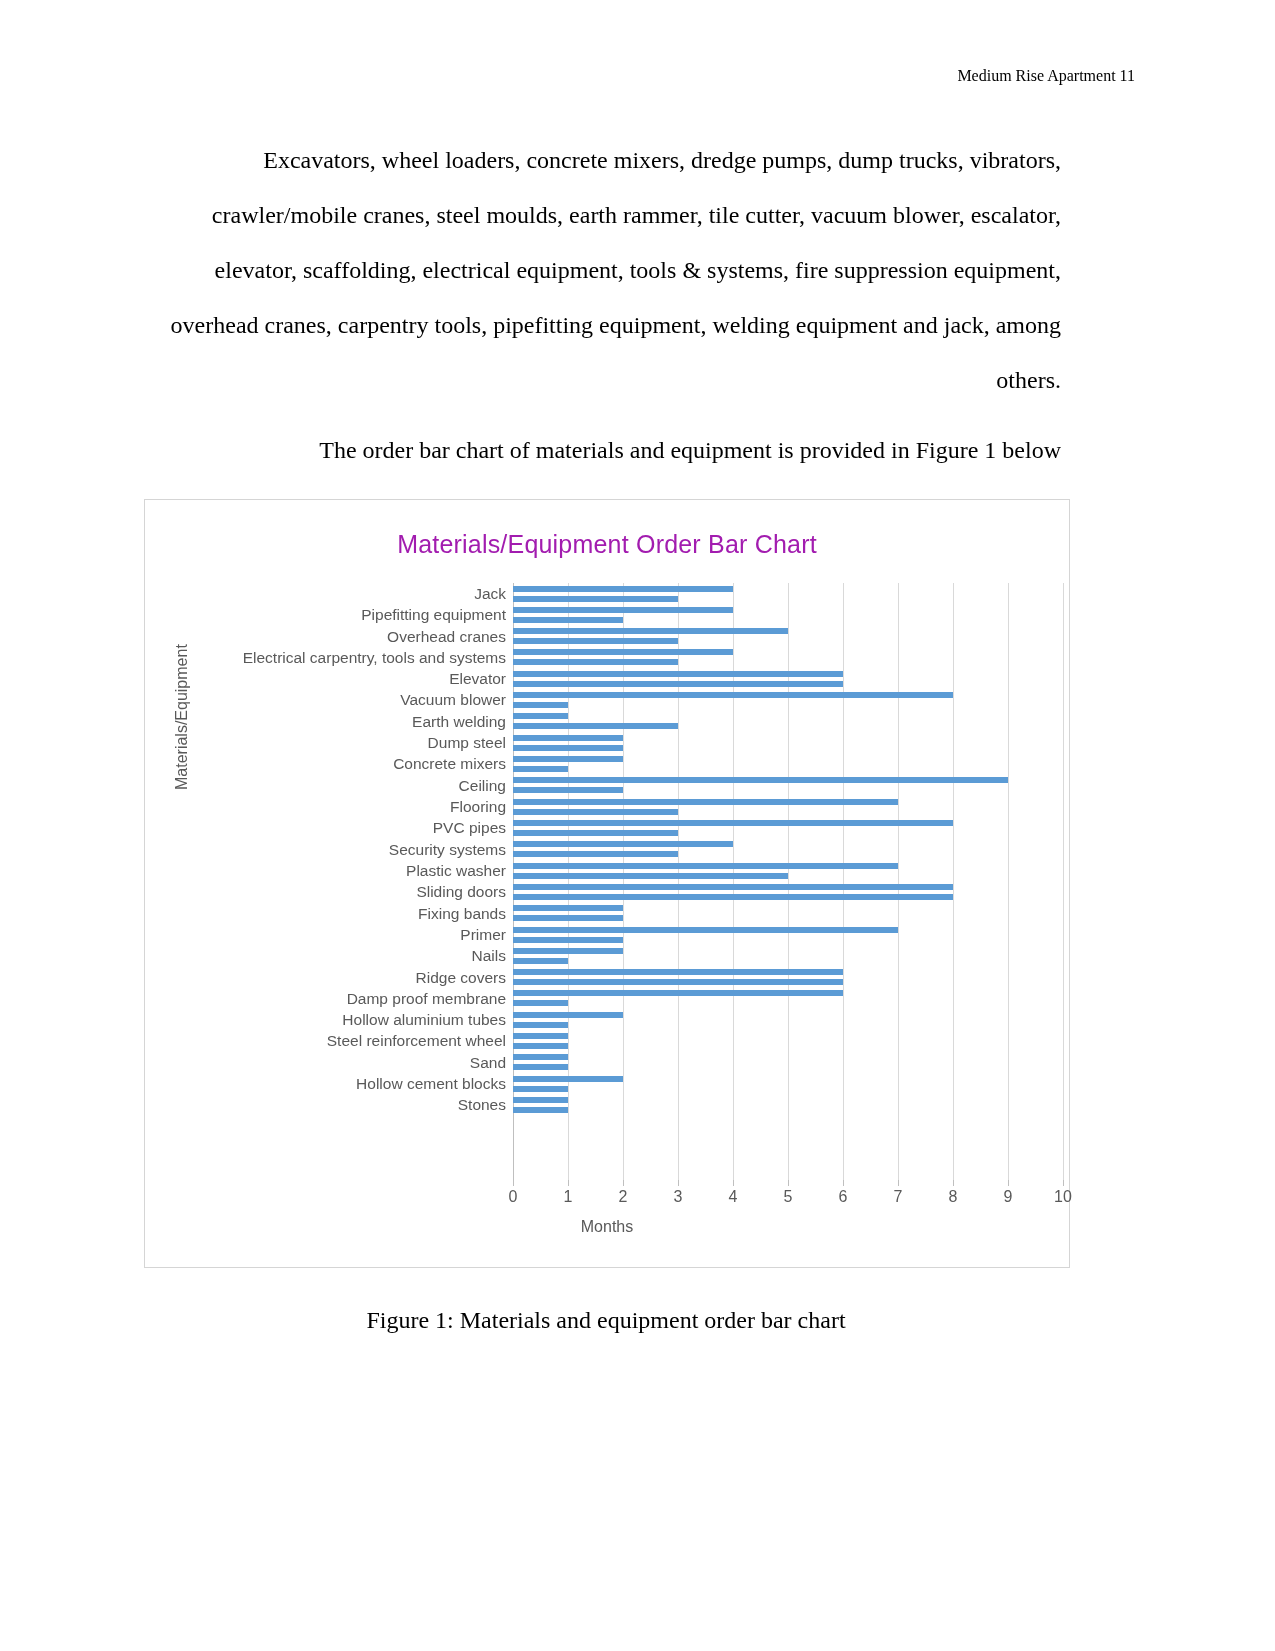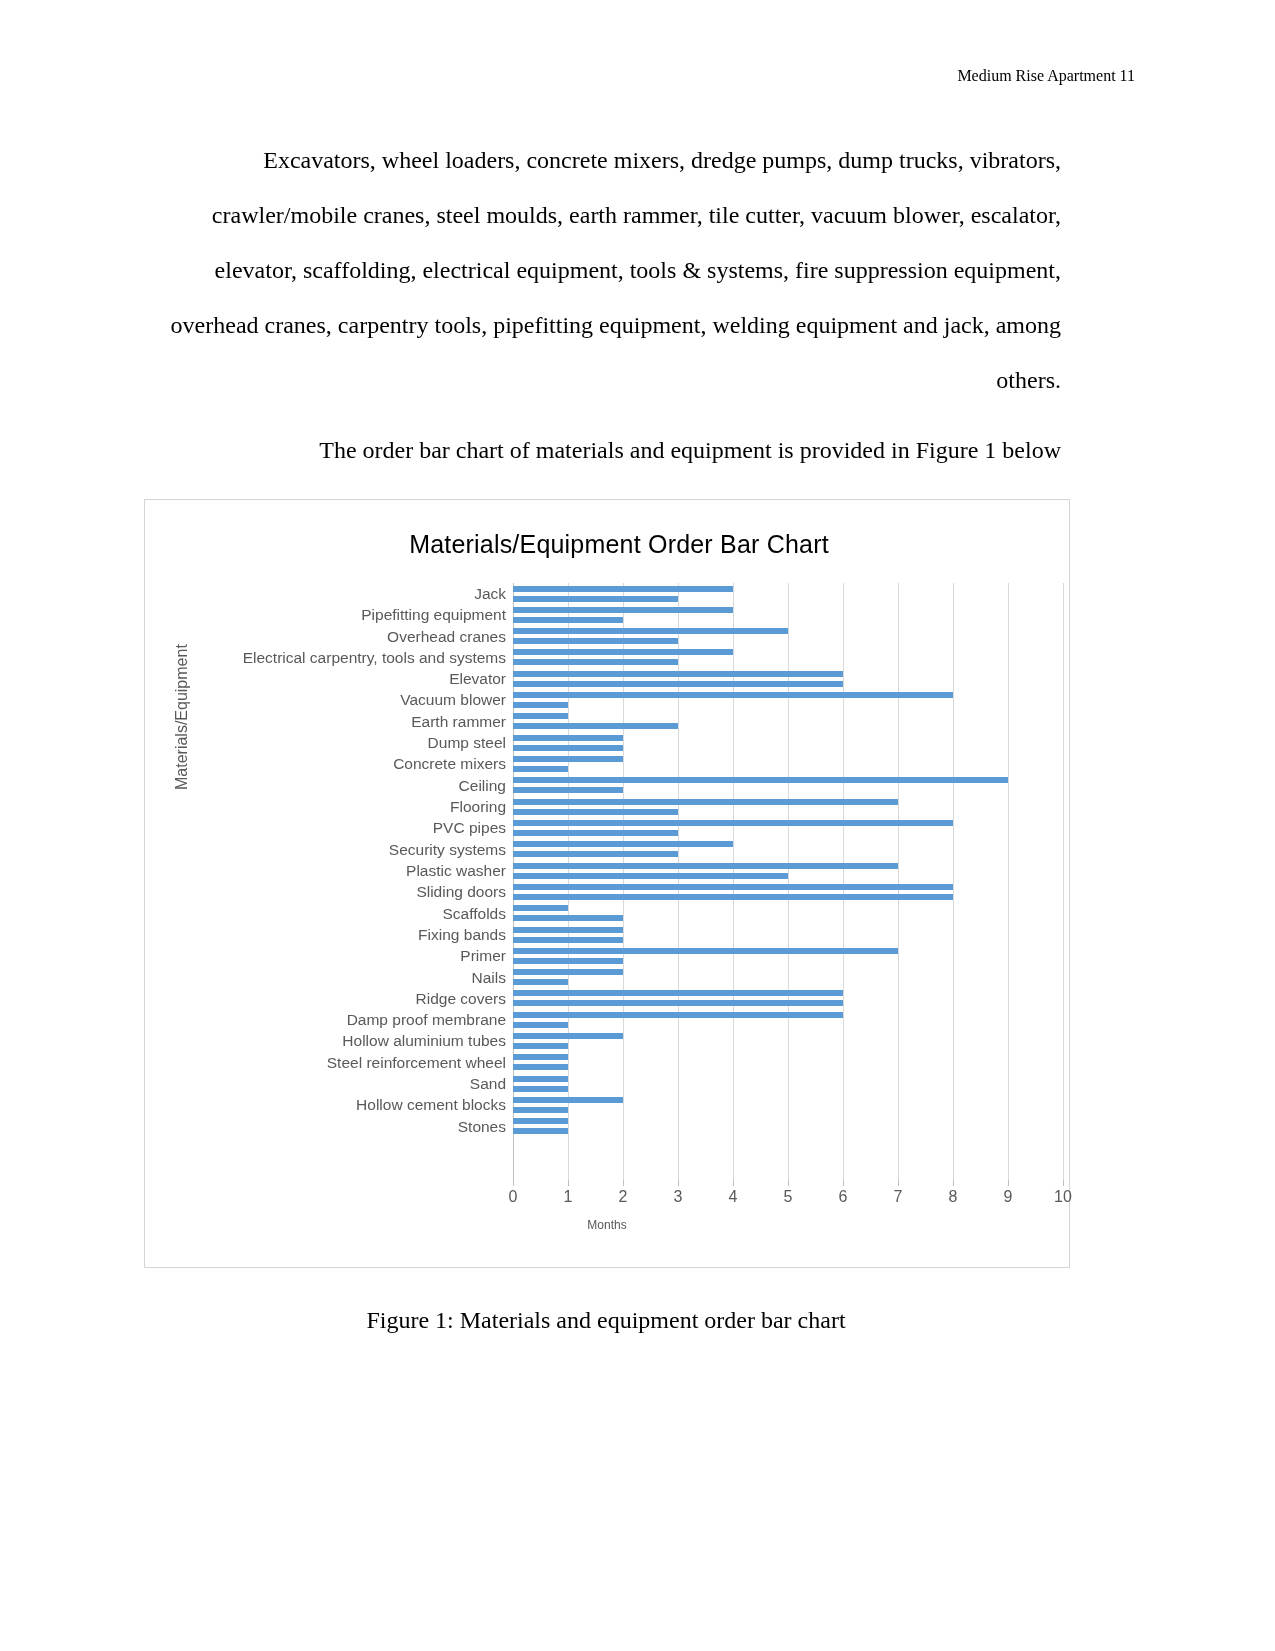--- a/index.html
+++ b/index.html
@@ -60,25 +60,25 @@
     width: 926px;
     height: 769px;
     border: 1px solid #d5d5d5;
     background: #ffffff;
     box-sizing: border-box;
     font-family: "Liberation Sans", "DejaVu Sans", sans-serif;
   }
   .chart-title {
     position: absolute;
     top: 30px;
-    left: 12px;
+    left: 0;
     width: 100%;
     text-align: center;
     font-size: 25px;
-    color: #000000;
+    color: #a21caf;
     font-family: "Liberation Sans", "DejaVu Sans", sans-serif;
     letter-spacing: 0.2px;
   }
   .y-axis-title {
     position: absolute;
     left: 28px;
     top: 290px;
     width: 200px;
     transform: rotate(-90deg);
     transform-origin: 0 0;
@@ -86,21 +86,21 @@
     color: #595959;
     text-align: left;
     white-space: nowrap;
   }
   .x-axis-title {
     position: absolute;
     left: 0;
     top: 718px;
     width: 100%;
     text-align: center;
-    font-size: 12px;
+    font-size: 16px;
     color: #595959;
   }
   .plot-wrap {
     position: absolute;
     left: 0;
     top: 0;
     width: 100%;
     height: 100%;
   }
   
@@ -247,21 +247,21 @@
             </div>
           </div>
           <div class="row">
             <div class="row-label">Vacuum blower</div>
             <div class="row-bars">
               <div class="bar b1" style="width: 440px; background: rgb(91, 155, 213);"></div>
               <div class="bar b2" style="width: 55px; background: rgb(91, 155, 213);"></div>
             </div>
           </div>
           <div class="row">
-            <div class="row-label">Earth rammer</div>
+            <div class="row-label">Earth welding</div>
             <div class="row-bars">
               <div class="bar b1" style="width: 55px; background: rgb(91, 155, 213);"></div>
               <div class="bar b2" style="width: 165px; background: rgb(91, 155, 213);"></div>
             </div>
           </div>
           <div class="row">
             <div class="row-label">Dump steel</div>
             <div class="row-bars">
               <div class="bar b1" style="width: 110px; background: rgb(91, 155, 213);"></div>
               <div class="bar b2" style="width: 110px; background: rgb(91, 155, 213);"></div>
@@ -307,27 +307,20 @@
             <div class="row-bars">
               <div class="bar b1" style="width: 385px; background: rgb(91, 155, 213);"></div>
               <div class="bar b2" style="width: 275px; background: rgb(91, 155, 213);"></div>
             </div>
           </div>
           <div class="row">
             <div class="row-label">Sliding doors</div>
             <div class="row-bars">
               <div class="bar b1" style="width: 440px; background: rgb(91, 155, 213);"></div>
               <div class="bar b2" style="width: 440px; background: rgb(91, 155, 213);"></div>
-            </div>
-          </div>
-          <div class="row">
-            <div class="row-label">Scaffolds</div>
-            <div class="row-bars">
-              <div class="bar b1" style="width: 55px; background: rgb(91, 155, 213);"></div>
-              <div class="bar b2" style="width: 110px; background: rgb(91, 155, 213);"></div>
             </div>
           </div>
           <div class="row">
             <div class="row-label">Fixing bands</div>
             <div class="row-bars">
               <div class="bar b1" style="width: 110px; background: rgb(91, 155, 213);"></div>
               <div class="bar b2" style="width: 110px; background: rgb(91, 155, 213);"></div>
             </div>
           </div>
           <div class="row">

